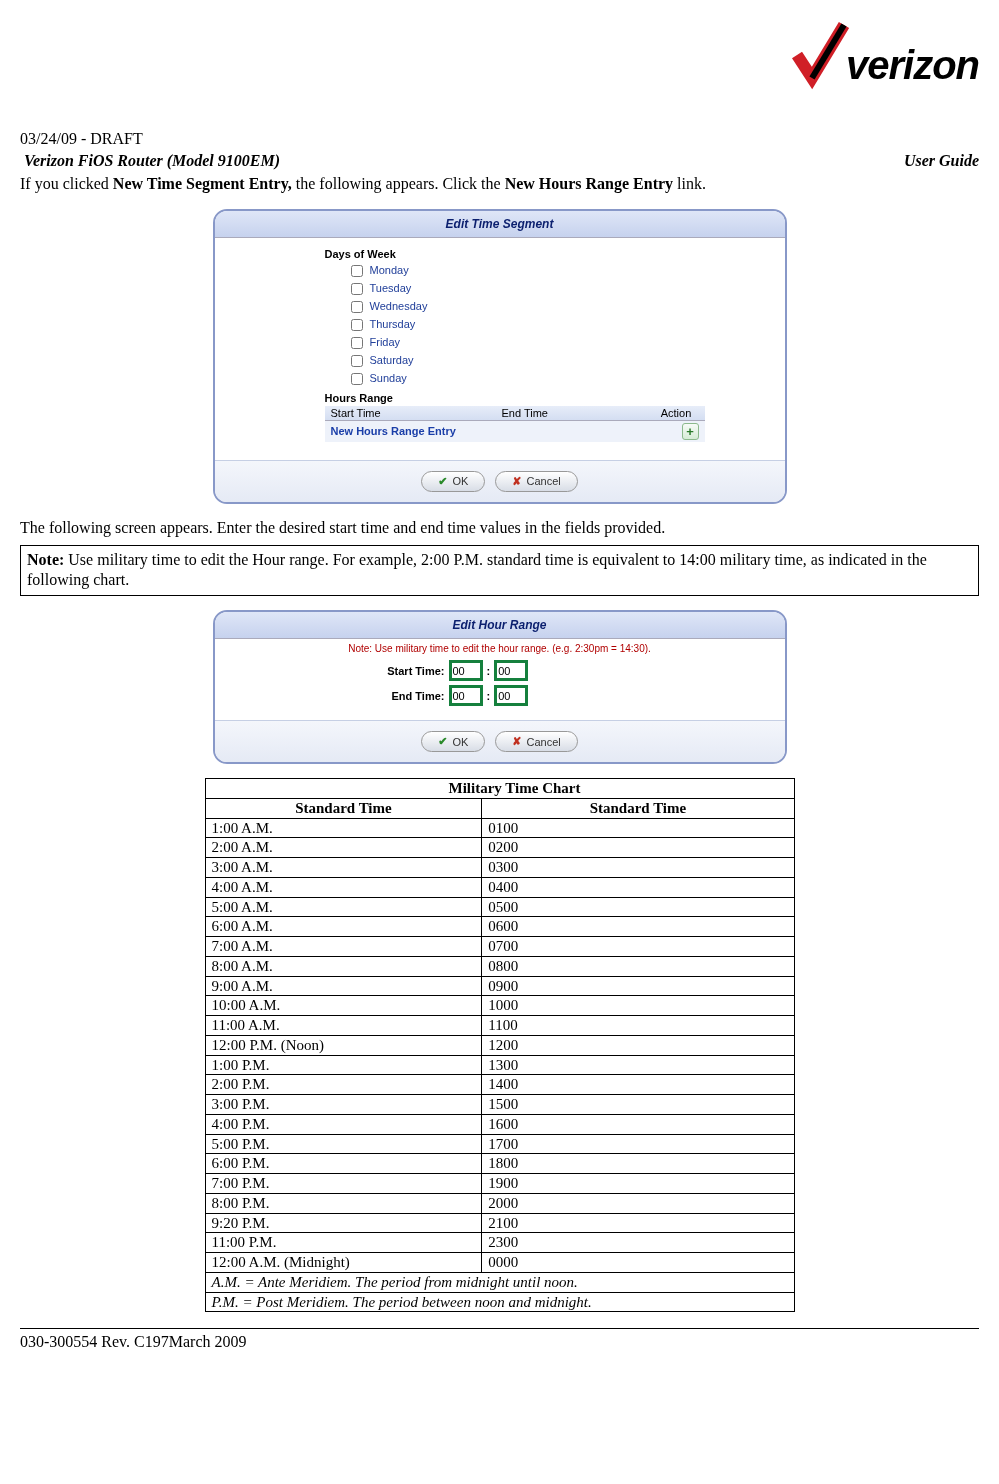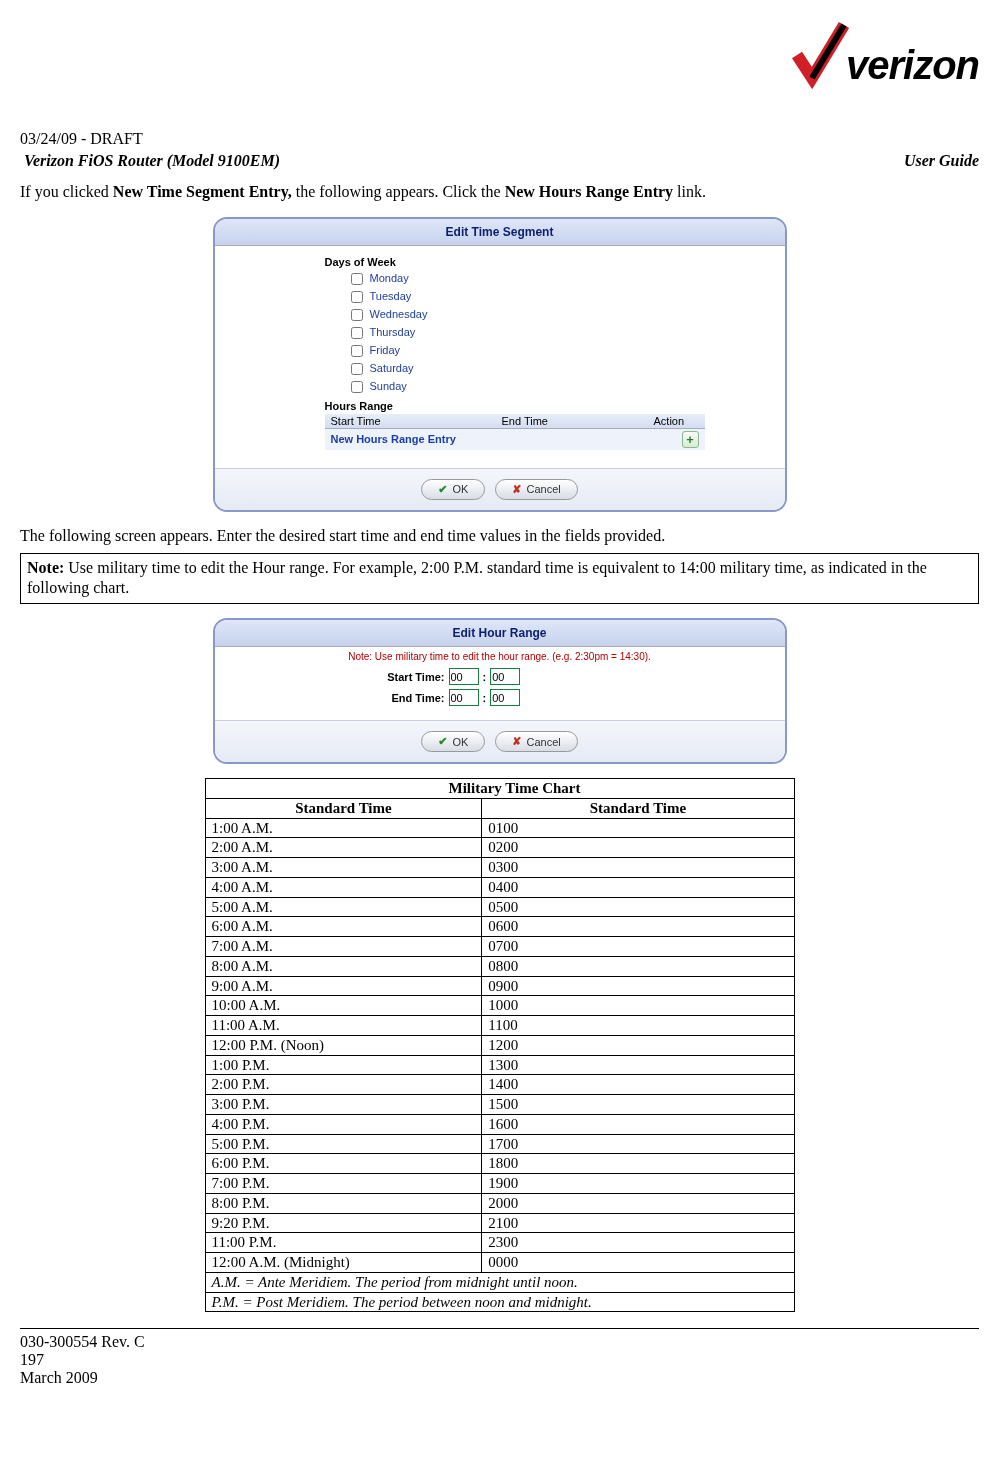--- a/index.html
+++ b/index.html
@@ -46,21 +46,21 @@
   }
   .header-row2 {
     display: flex;
     justify-content: space-between;
     font-style: italic;
     margin-top: 4px;
     margin-left: 4px;
     font-weight: bold;
   }
   .body-text {
-    margin-top: 12px;
+    margin-top: 4px;
     line-height: 1.3;
   }
   .bold { font-weight: bold; }
   .ui-panel {
     margin: 14px auto 14px auto;
     border: 2px solid #8898c8;
     border-radius: 14px;
     background: #fff;
     font-family: Verdana, Arial, sans-serif;
     font-size: 11px;
@@ -71,20 +71,21 @@
   .ui-panel.time-seg { width: 570px; }
   .ui-panel.hour-rng { width: 570px; }
   .panel-title {
     background: linear-gradient(#dfe6f7,#c6d2ee);
     color: #0b1f6e;
     font-weight: bold;
     text-align: center;
     padding: 6px 0;
     border-bottom: 1px solid #aab;
     font-size: 12px;
+    font-style: italic;
   }
   .panel-body {
     padding: 6px 10px 10px 110px;
   }
   .panel-section-label {
     font-weight: bold;
     color: #000;
     margin-left: -0px;
     margin-top: 4px;
     margin-bottom: 2px;
@@ -110,21 +111,21 @@
     font-size: 11px;
   }
   .hours-table th {
     background: linear-gradient(#e7edf9,#d4def2);
     color: #000;
     font-weight: normal;
     padding: 1px 6px;
     text-align: left;
     border-bottom: 1px solid #aab;
   }
-  .hours-table th.act { text-align: left; }
+  .hours-table th.act { text-align: center; }
   .hours-table td {
     padding: 2px 6px;
     background: #eef2fa;
   }
   .hours-table td.link {
     color: #1a3ea8;
     font-weight: bold;
   }
   .add-icon {
     display:inline-flex; width:15px; height:15px; border-radius:3px;
@@ -161,21 +162,21 @@
     padding: 4px 10px 2px 20px;
   }
   .hf-row {
     display:flex; align-items:center; gap:4px;
     font-size:11px; font-weight:bold;
     margin-bottom:4px;
   }
   .hf-row .lbl { width:210px;text-align:right; }
   .hf-row input[type=text]{
     width:26px; height:15px; font-size:11px; font-family:inherit;
-    border:1px solid #15803d; padding:0 1px;
+    border:3px solid #15803d; padding:0 1px;
   }
   .note-box {
     border:1px solid #000;
     padding:4px 6px;
     margin-top:6px;
     line-height:1.3;
   }
   .mil-table {
     margin: 6px auto 0 auto;
     border-collapse: collapse;
@@ -198,21 +199,20 @@
     font-style: italic;
     font-size:15px;
   }
   .footer {
     border-top:1px solid #000;
     margin-top:16px;
     padding-top:4px;
     display:flex;
     justify-content:flex-start;
     font-size:16px;
-    flex-direction:column;
   }
 </style>
 </head>
 <body>
 
 <div class="page">
 
   <div class="logo-row">
     <div class="verizon-logo">
       <svg class="vz-check" viewBox="0 0 60 70">

